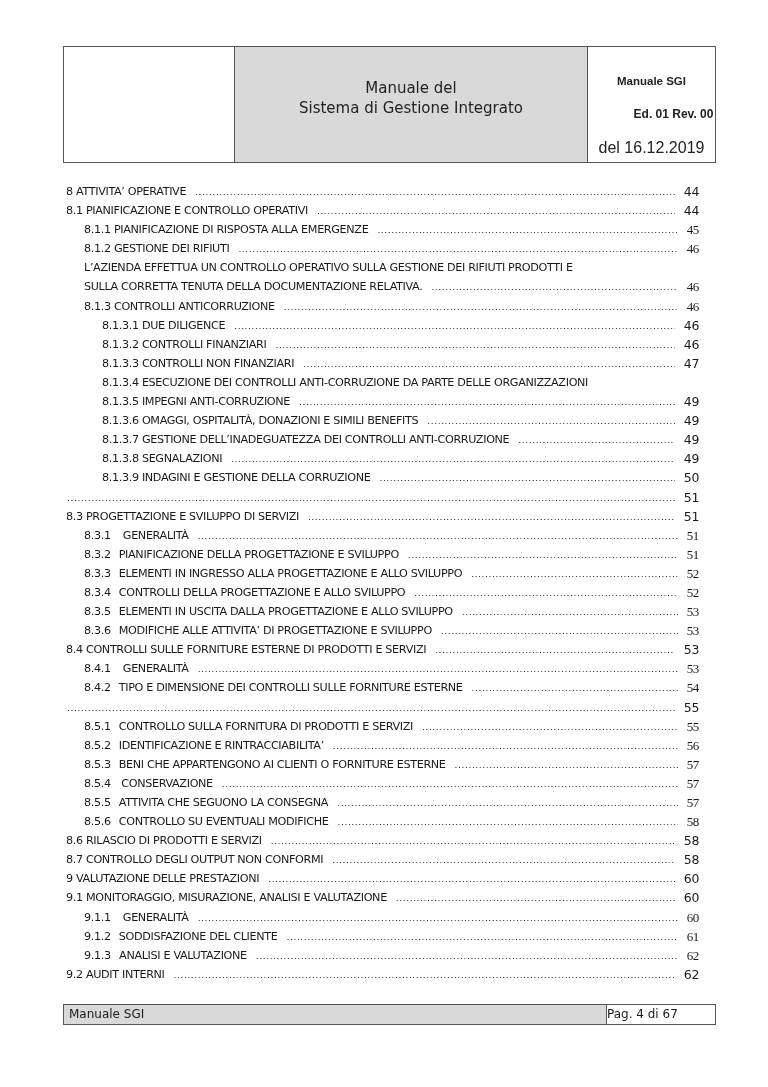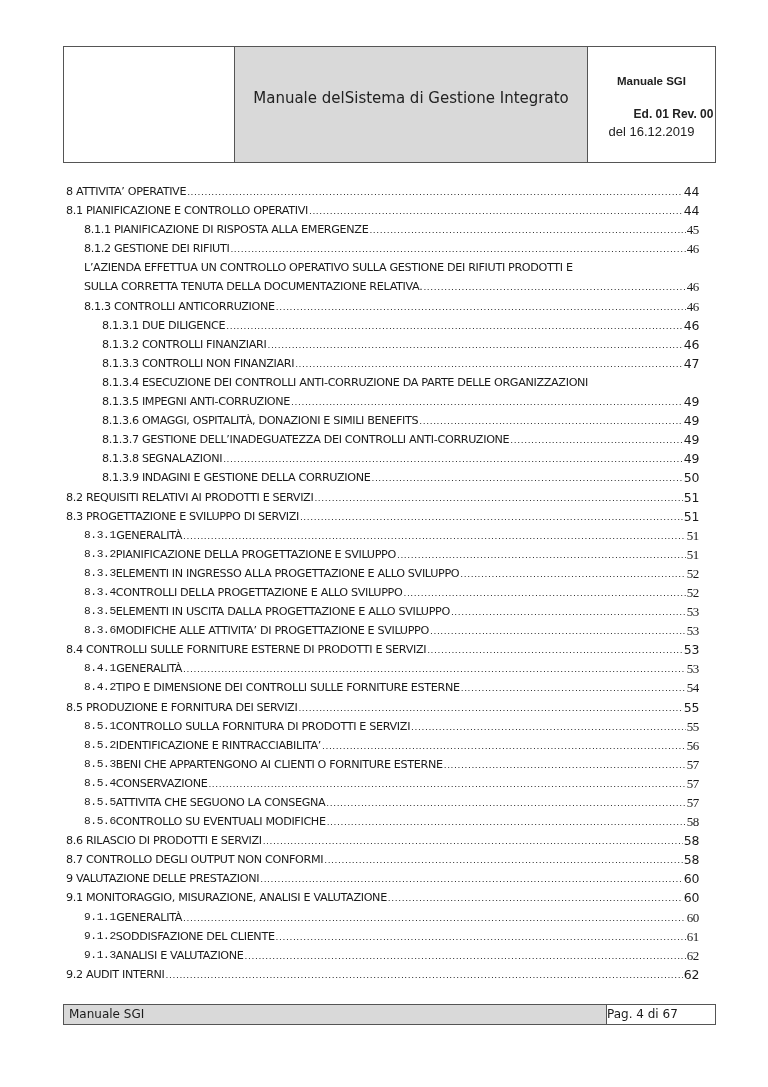--- a/index.html
+++ b/index.html
@@ -1,30 +1,30 @@
 <!DOCTYPE html>
 <html><head>
   <meta charset="utf-8">
   <style>
     html, body { margin: 0; padding: 0; background: #ffffff; }
     body { width: 768px; height: 1087px; position: relative; overflow: hidden; font-family: "Liberation Sans", sans-serif; color: #1a1a1a; }
     .header-table { position: absolute; left: 63px; top: 46px; width: 653px; height: 117px; border: 1px solid #555; box-sizing: border-box; display: flex; }
     .hcell-logo { width: 170px; border-right: 1px solid #555; }
-    .hcell-title { width: 353px; background: #d9d9d9; border-right: 1px solid #555; display: flex; flex-direction: row; align-items: center; justify-content: center; font-family: "DejaVu Sans", sans-serif; font-size: 15px; line-height: 20px; color: #222; padding-bottom: 14px; box-sizing: border-box; }
+    .hcell-title { width: 353px; background: #d9d9d9; border-right: 1px solid #555; display: flex; flex-direction: column; align-items: center; justify-content: center; font-family: "DejaVu Sans", sans-serif; font-size: 15px; line-height: 20px; color: #222; padding-bottom: 14px; box-sizing: border-box; }
     .hcell-info { flex: 1; display: flex; flex-direction: column; align-items: center; font-size: 12px; color: #222; }
     .hcell-info .i1 { margin-top: 28px; font-weight: bold; font-size: 11.5px; }
     .hcell-info .i2 { margin-top: 20px; font-weight: bold; font-size: 12px; padding-left: 44px; }
-    .hcell-info .i3 { margin-top: 3px; font-size: 13px; }
+    .hcell-info .i3 { margin-top: 18px; font-size: 16px; }
 
     .toc { position: absolute; left: 66px; top: 182px; width: 633px; font-family: "DejaVu Sans", sans-serif; font-size: 11.2px; letter-spacing: -0.35px; color: #1a1a1a; }
-    .toc-line { height: 19.1px; line-height: 19.1px; display: flex; white-space: nowrap; overflow: hidden; }
+    .toc-line { height: 19.1px; line-height: 19.1px; display: flex; white-space: nowrap; overflow: hidden; gap: 8px; }
     .lvl1 { padding-left: 0; }
     .lvl2 { padding-left: 18px; }
     .lvl3 { padding-left: 36px; }
-    .numcol { display: inline-block; width: 56px; font-family: Liberation Mono, monospace; }
+    .numcol { display: inline-block; width: 56px; }
     .title { flex: 0 0 auto; }
     .dots { flex: 1 1 auto; overflow: hidden; margin: 0 1px; }
     .dots::after { content: "............................................................................................................................................................................................................................................................"; letter-spacing: 0.6px; font-size: 9px; }
     .page { flex: 0 0 auto; font-size: 12.5px; }
     .serif .page { font-family: "Liberation Serif", serif; font-size: 13px; }
 
     .footer { position: absolute; left: 63px; top: 1004px; width: 653px; height: 21px; border: 1px solid #555; box-sizing: border-box; display: flex; font-family: "DejaVu Sans", sans-serif; font-size: 12px; }
     .fcell-left { flex: 1; background: #d9d9d9; border-right: 1px solid #555; padding-left: 5px; line-height: 19px; }
     .fcell-right { width: 108px; text-align: left; line-height: 19px; }
   </style>
@@ -115,21 +115,20 @@
       <span class="title">8.1.3.8 SEGNALAZIONI</span>
       <span class="dots"></span>
       <span class="page">49</span>
     </div>
     <div class="toc-line lvl3">
       <span class="title">8.1.3.9 INDAGINI E GESTIONE DELLA CORRUZIONE</span>
       <span class="dots"></span>
       <span class="page">50</span>
     </div>
     <div class="toc-line lvl1">
-      <span class="title">8.2 REQUISITI RELATIVI AI PRODOTTI E SERVIZI</span>
       <span class="dots"></span>
       <span class="page">51</span>
     </div>
     <div class="toc-line lvl1">
       <span class="title">8.3 PROGETTAZIONE E SVILUPPO DI SERVIZI</span>
       <span class="dots"></span>
       <span class="page">51</span>
     </div>
     <div class="toc-line lvl2 serif">
       <span class="numcol">8.3.1</span>
@@ -178,21 +177,20 @@
       <span class="dots"></span>
       <span class="page">53</span>
     </div>
     <div class="toc-line lvl2 serif">
       <span class="numcol">8.4.2</span>
       <span class="title">TIPO E DIMENSIONE DEI CONTROLLI SULLE FORNITURE ESTERNE</span>
       <span class="dots"></span>
       <span class="page">54</span>
     </div>
     <div class="toc-line lvl1">
-      <span class="title">8.5 PRODUZIONE E FORNITURA DEI SERVIZI</span>
       <span class="dots"></span>
       <span class="page">55</span>
     </div>
     <div class="toc-line lvl2 serif">
       <span class="numcol">8.5.1</span>
       <span class="title">CONTROLLO SULLA FORNITURA DI PRODOTTI E SERVIZI</span>
       <span class="dots"></span>
       <span class="page">55</span>
     </div>
     <div class="toc-line lvl2 serif">

